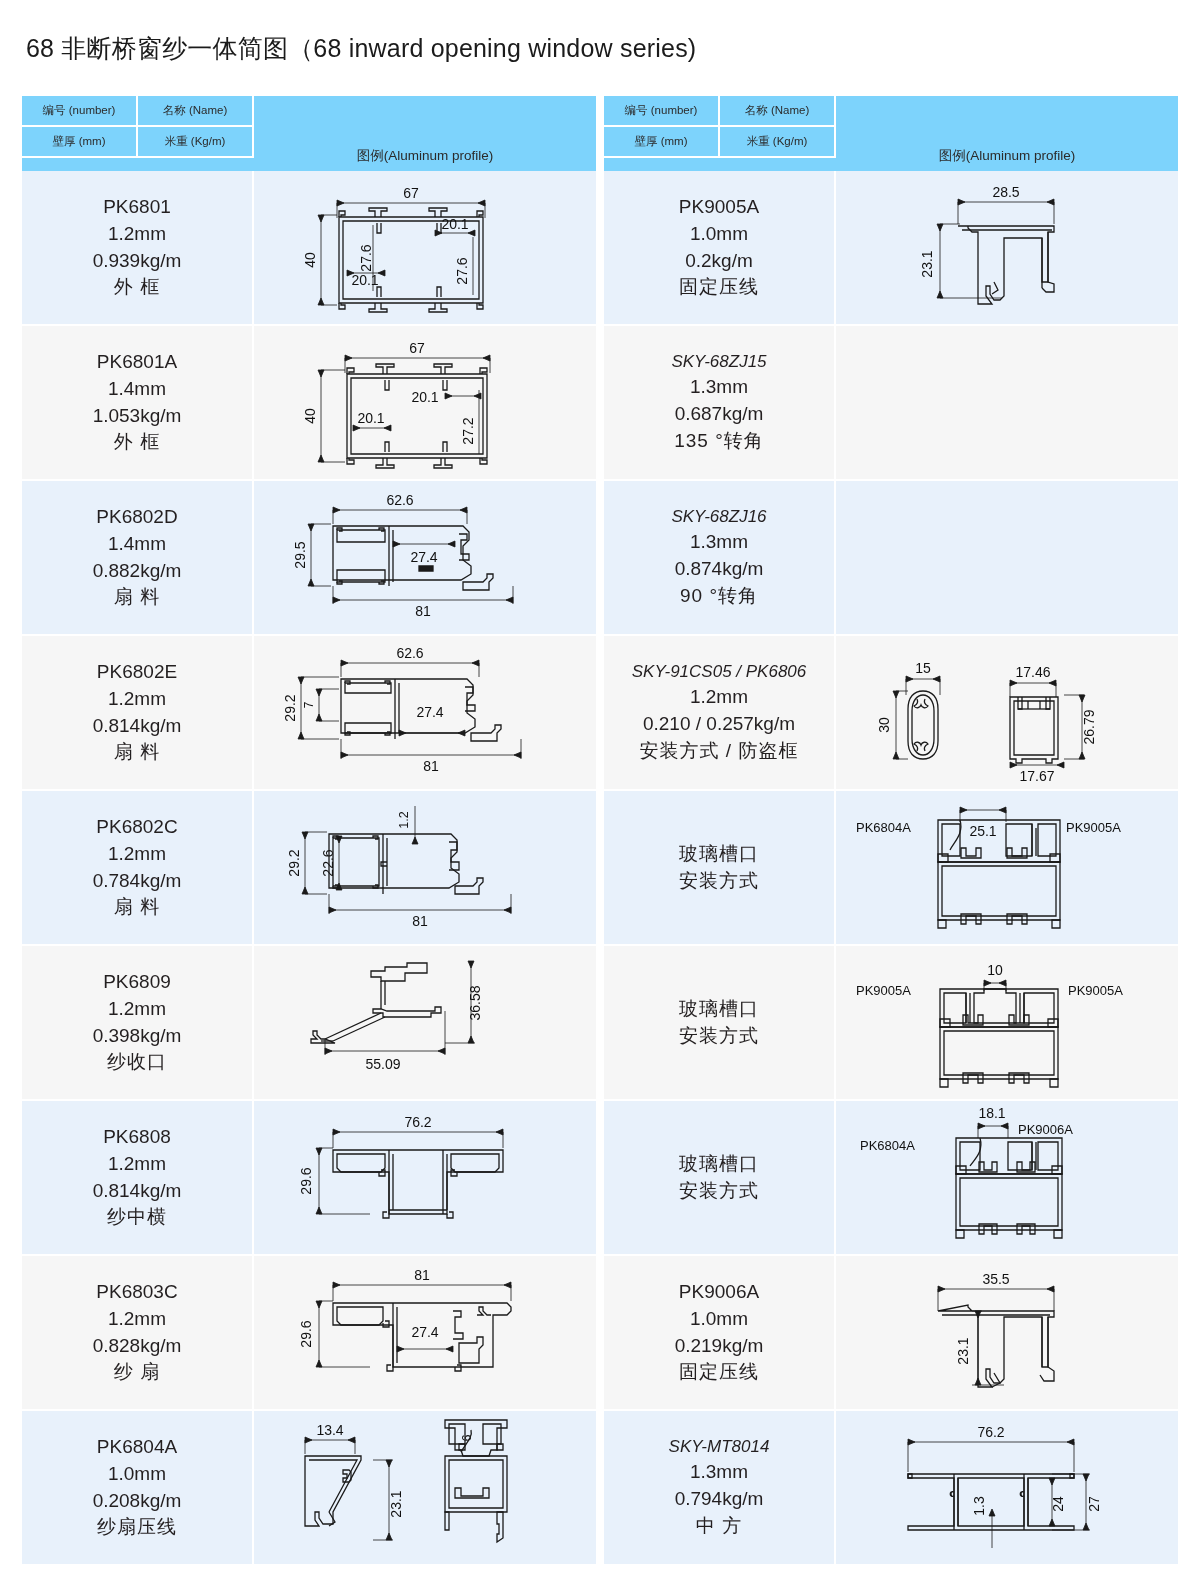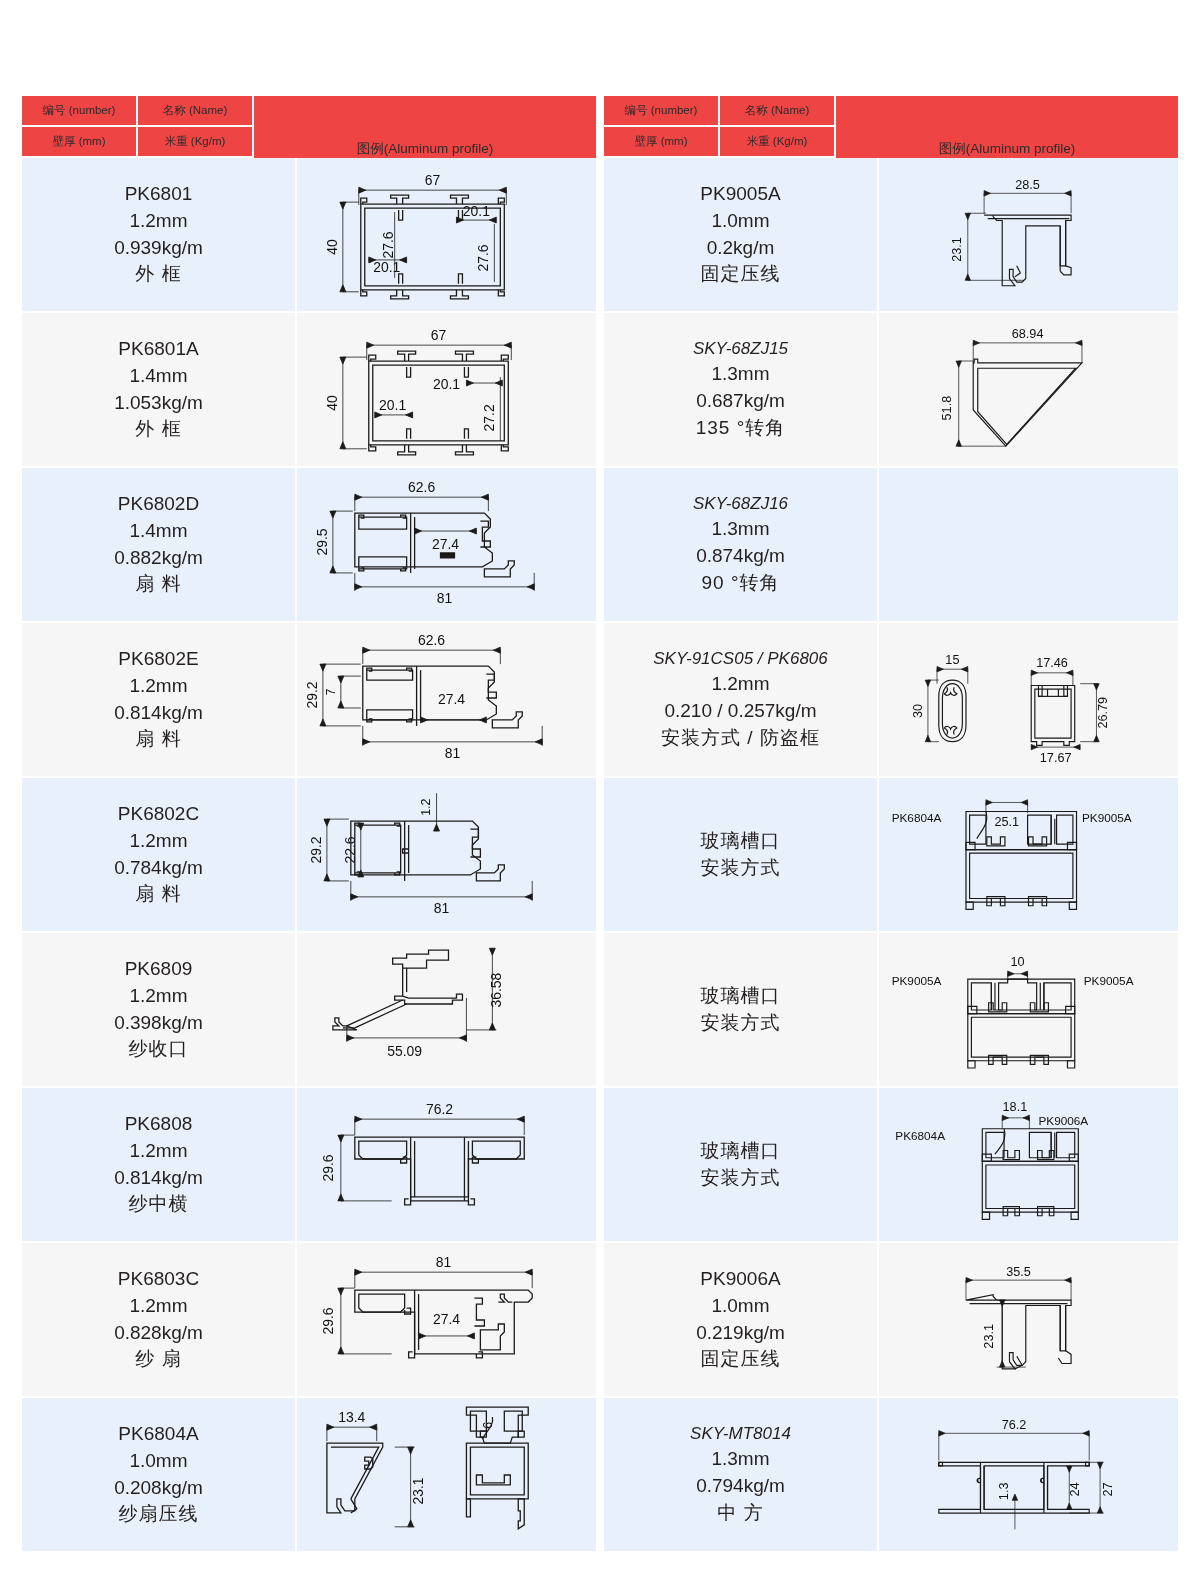--- a/index.html
+++ b/index.html
@@ -46,22 +46,22 @@
   }
   .cols {
     display: flex;
     gap: 8px;
   }
   .col { width: 574px; }
 
   
   .thead {
     display: flex;
-    background: #ef4444;
-    height: 62px;
+    background: #7dd3fc;
+    height: 75px;
   }
   .th-stack { width: 232px; display: flex; flex-direction: column; }
   .th-stack .th-row { display:flex; height: 31px; }
   .th-cell {
     width: 116px;
     display: flex;
     align-items: center;
     justify-content: center;
     font-size: 11.5px;
     color: #2b2b2b;
@@ -83,21 +83,21 @@
   
   .row {
     display: flex;
     height: 155px;
     border-bottom: 2px solid #ffffff;
   }
   .row.odd  { background: #e8f1fb; }
   .row.even { background: #f6f6f6; }
 
   .cell-text {
-    width: 275px;
+    width: 232px;
     display: flex;
     flex-direction: column;
     align-items: center;
     justify-content: center;
     line-height: 1.42;
     border-right: 2px solid #ffffff;
     padding: 0 3px;
   }
   .cell-text .ln  { font-size: 19px; white-space: nowrap; }
   .cell-text .ln.sm { font-size: 17px; font-style: italic; }
@@ -117,20 +117,21 @@
   .ln1 { fill:none; stroke:#1a1a1a; stroke-width:1.3; stroke-linejoin:miter; stroke-linecap:butt;}
   .dimline { fill:none; stroke:#1a1a1a; stroke-width:0.8; }
   .dimtext { font-family:"Liberation Sans", sans-serif; font-size:14px; fill:#111; }
   .dimtext.s { font-size:12.5px; }
   .partlabel { font-family:"Liberation Sans", sans-serif; font-size:13px; fill:#111; }
 </style>
 </head>
 <body>
 
 <div class="header">
+  <div class="page-title">68 非断桥窗纱一体简图（68 inward opening window series)</div>
 
 </div>
 
 <div class="sheet">
   <div class="cols">
 
     <div class="col">
 
       <div class="thead">
         <div class="th-stack">
@@ -648,43 +649,20 @@
         </div>
       </div>
 
       <div class="row even">
         <div class="cell-text">
           <div class="ln sm">SKY-68ZJ15</div>
           <div class="ln">1.3mm</div>
           <div class="ln">0.687kg/m</div>
           <div class="ln cn">135 °转角</div>
         </div>
-        <div class="cell-fig">
-          <svg width="330" height="152" viewBox="0 0 330 152">
-            <g class="dimline">
-              <line x1="104" y1="24" x2="224" y2="24"></line>
-              <path d="M104 21 l7 3 l-7 3 z" fill="#1a1a1a"></path>
-                <path d="M224 21 l-7 3 l7 3 z" fill="#1a1a1a"></path>
-              <line x1="104" y1="24" x2="104" y2="46"></line>
-                <line x1="224" y1="24" x2="224" y2="46"></line>
-              <line x1="88" y1="44" x2="88" y2="138"></line>
-              <path d="M85 44 l3 7 l3 -7 z" fill="#1a1a1a"></path>
-                <path d="M85 138 l3 -7 l3 7 z" fill="#1a1a1a"></path>
-              <line x1="88" y1="44" x2="106" y2="44"></line>
-                <line x1="88" y1="138" x2="140" y2="138"></line>
-            </g>
-            <text class="dimtext" x="164" y="19" text-anchor="middle">68.94</text>
-            <text class="dimtext" x="80" y="96" text-anchor="middle" transform="rotate(-90 80 96)">51.8</text>
-
-            <g class="ln1">
-              <path d="M104 46 h1 v-4 h4 v4 h115 l-84 92 l-36 -40 z"></path>
-              <path d="M109 52 h108 l-76 84 l-32 -36 z"></path>
-            </g>
-          </svg>
-        </div>
       </div>
 
       <div class="row odd">
         <div class="cell-text">
           <div class="ln sm">SKY-68ZJ16</div>
           <div class="ln">1.3mm</div>
           <div class="ln">0.874kg/m</div>
           <div class="ln cn">90 °转角</div>
         </div>
       </div>

